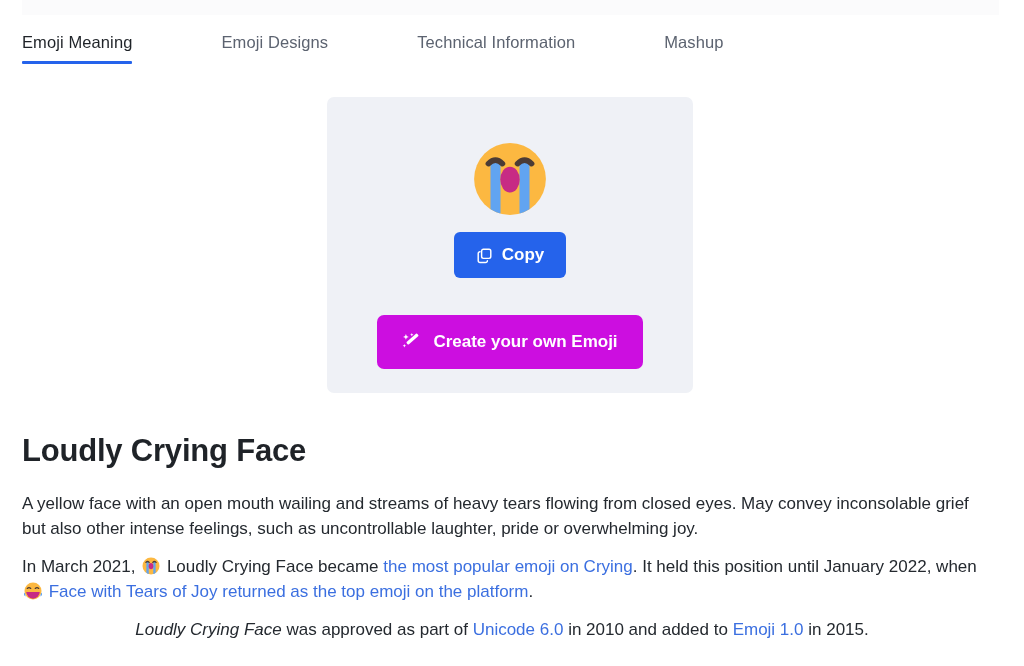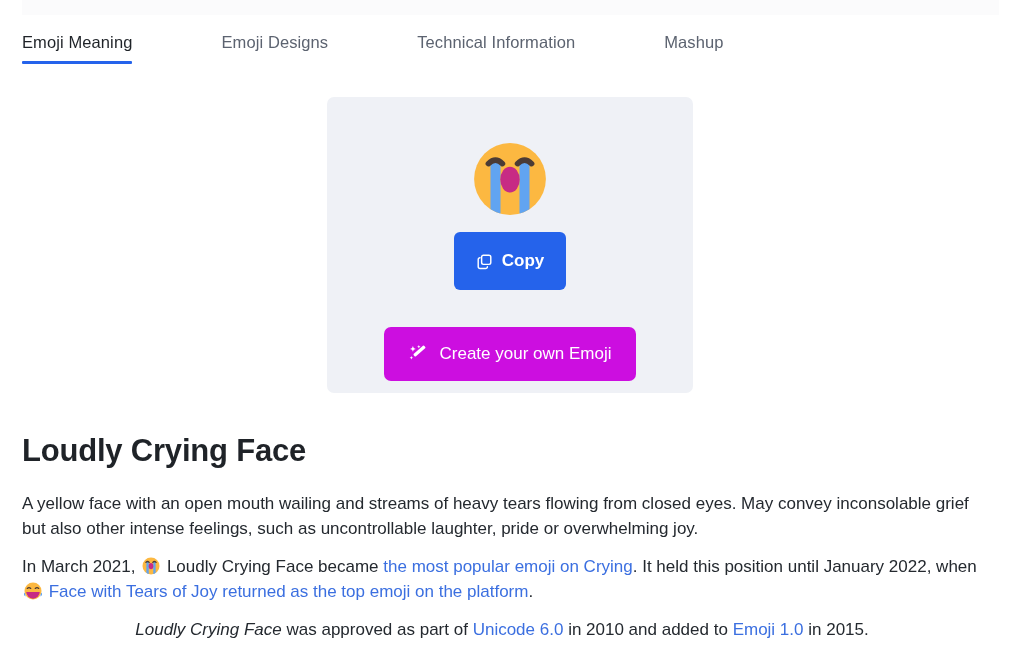--- a/index.html
+++ b/index.html
@@ -85,21 +85,21 @@
     height: 76px;
     display: block;
   }
 
   .copy-btn {
     margin-top: 15px;
     background: #2563eb;
     color: #ffffff;
     border: none;
     border-radius: 6px;
-    height: 58px;
+    height: 46px;
     padding: 0 22px;
     display: inline-flex;
     align-items: center;
     gap: 9px;
     font-family: "Liberation Sans", sans-serif;
     font-size: 17px;
     font-weight: bold;
     cursor: pointer;
   }
   .copy-btn .ico { display:flex; align-items:center; }
@@ -110,21 +110,21 @@
     color: #ffffff;
     border: none;
     border-radius: 7px;
     height: 54px;
     padding: 0 25px;
     display: inline-flex;
     align-items: center;
     gap: 11px;
     font-family: "Liberation Sans", sans-serif;
     font-size: 17px;
-    font-weight: normal;
+    font-weight: bold;
     cursor: pointer;
   }
   .create-btn .ico { display:flex; align-items:center; }
 
   
   .article {
     position: absolute;
     left: 22px;
     top: 432px;
     width: 960px;

